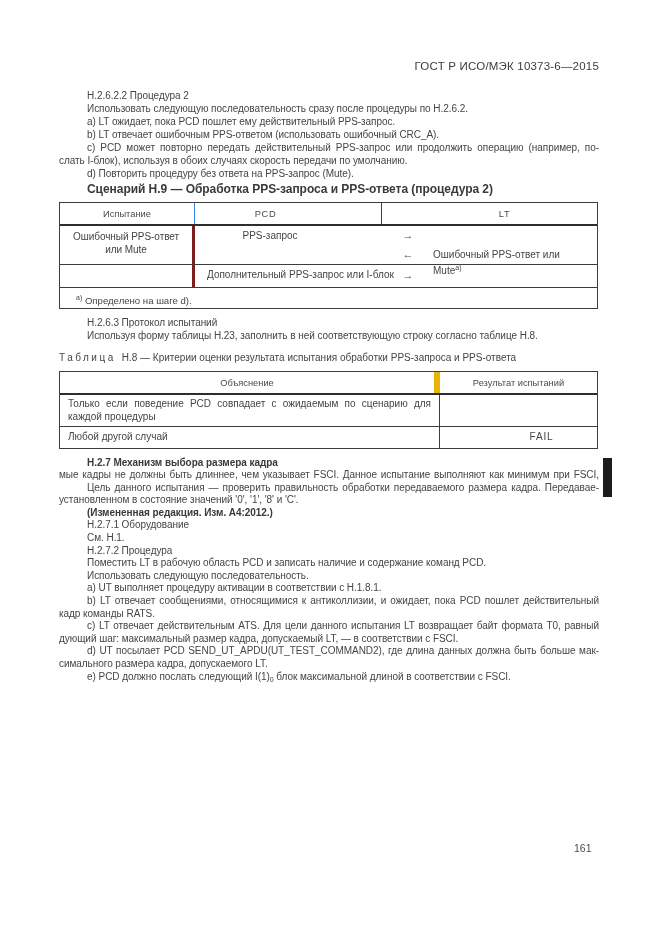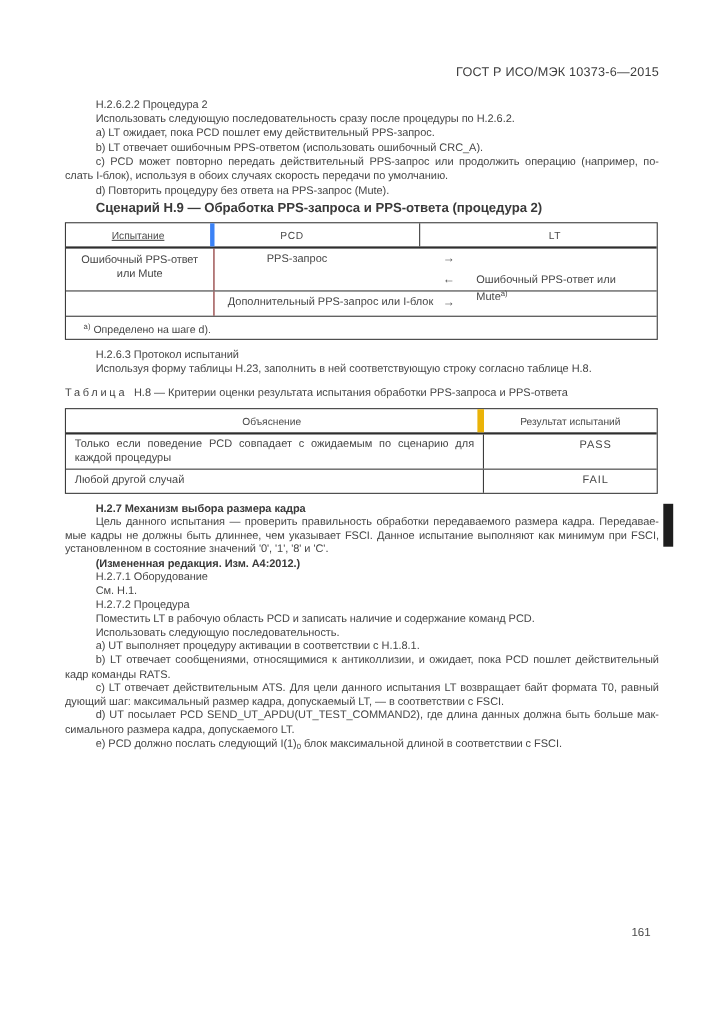--- a/index.html
+++ b/index.html
@@ -23,25 +23,25 @@
   .sec3{margin-top:8px;}
   .sec3 .ln{line-height:12.6px;height:12.6px;}
   sub{font-size:7px;vertical-align:-2px;}
   sup{font-size:7px;vertical-align:4px;}
 
   
   .gtable{width:537px;border:1.5px solid #3d3d3d;margin-top:6px;font-size:10px;color:#454545;}
   .thead{display:grid;border-bottom:2.5px solid #2e2e2e;}
   .t1 .thead{grid-template-columns:135px 187px 1fr;}
   .th{font-size:9.3px;color:#4a4a4a;text-align:center;padding:6px 0 5px 0;}
-  .t1 .th:nth-child(1){border-right:4px solid #3b82f6;text-decoration:underline;}
+  .t1 .th:nth-child(1){border-right:1px solid #3b82f6;}
   .t1 .th:nth-child(2){border-right:1px solid #3d3d3d;padding-right:45px;letter-spacing:.6px;}
   .t1 .th:nth-child(3){padding-left:30px;letter-spacing:.6px;}
   .trow{display:grid;grid-template-columns:135px 1fr;}
-  .cell-test{border-right:1px solid #7f1d1d;text-align:center;padding-top:4px;}
+  .cell-test{border-right:3px solid #7f1d1d;text-align:center;padding-top:4px;}
   .cell-msgs{position:relative;}
   .r1{height:38px;}
   .r2{border-top:1px solid #3d3d3d;height:22px;}
   .msg-line{position:absolute;left:0;right:16px;height:13px;line-height:13px;}
   .msg-name{position:absolute;left:0;width:150px;text-align:center;}
   .arrow{position:absolute;left:203px;width:20px;text-align:center;font-size:11px;color:#4a4a4a;}
   .resp{position:absolute;left:238px;}
   .msg-left{position:absolute;left:12px;top:4px;}
   .tfoot{border-top:1px solid #3d3d3d;padding:3px 0 4px 16px;font-size:9.6px;height:13px;line-height:13px;}
   .t2{margin-top:7px;}
@@ -116,32 +116,31 @@
     <span class="spaced">Таблица</span><span>Н.8 — Критерии оценки результата испытания обработки PPS-запроса и PPS-ответа</span>
   </div>
 
   <div class="gtable t2">
     <div class="thead">
       <div class="th">Объяснение</div>
       <div class="th">Результат испытаний</div>
     </div>
     <div class="trow row1">
       <div class="cell-exp">Только если поведение PCD совпадает с ожидаемым по сценарию для каждой процедуры</div>
-      <div class="cell-res">PASS</div>
     </div>
     <div class="trow row2">
       <div class="cell-exp">Любой другой случай</div>
       <div class="cell-res">FAIL</div>
     </div>
   </div>
 
   <div class="sec3">
     <div class="ln ind b">Н.2.7 Механизм выбора размера кадра</div>
+    <div class="ln jl">мые кадры не должны быть длиннее, чем указывает FSCI. Данное испытание выполняют как минимум при FSCI,</div>
     <div class="ln ind jl">Цель данного испытания — проверить правильность обработки передаваемого размера кадра. Передавае-</div>
-    <div class="ln jl">мые кадры не должны быть длиннее, чем указывает FSCI. Данное испытание выполняют как минимум при FSCI,</div>
     <div class="ln">установленном в состояние значений '0', '1', '8' и 'С'.</div>
     <div class="ln ind b">(Измененная редакция. Изм. А4:2012.)</div>
     <div class="ln ind">Н.2.7.1 Оборудование</div>
     <div class="ln ind">См. Н.1.</div>
     <div class="ln ind">Н.2.7.2 Процедура</div>
     <div class="ln ind">Поместить LT в рабочую область PCD и записать наличие и содержание команд PCD.</div>
     <div class="ln ind">Использовать следующую последовательность.</div>
     <div class="ln ind">a) UT выполняет процедуру активации в соответствии с Н.1.8.1.</div>
     <div class="ln ind jl">b) LT отвечает сообщениями, относящимися к антиколлизии, и ожидает, пока PCD пошлет действительный</div>
     <div class="ln">кадр команды RATS.</div>

